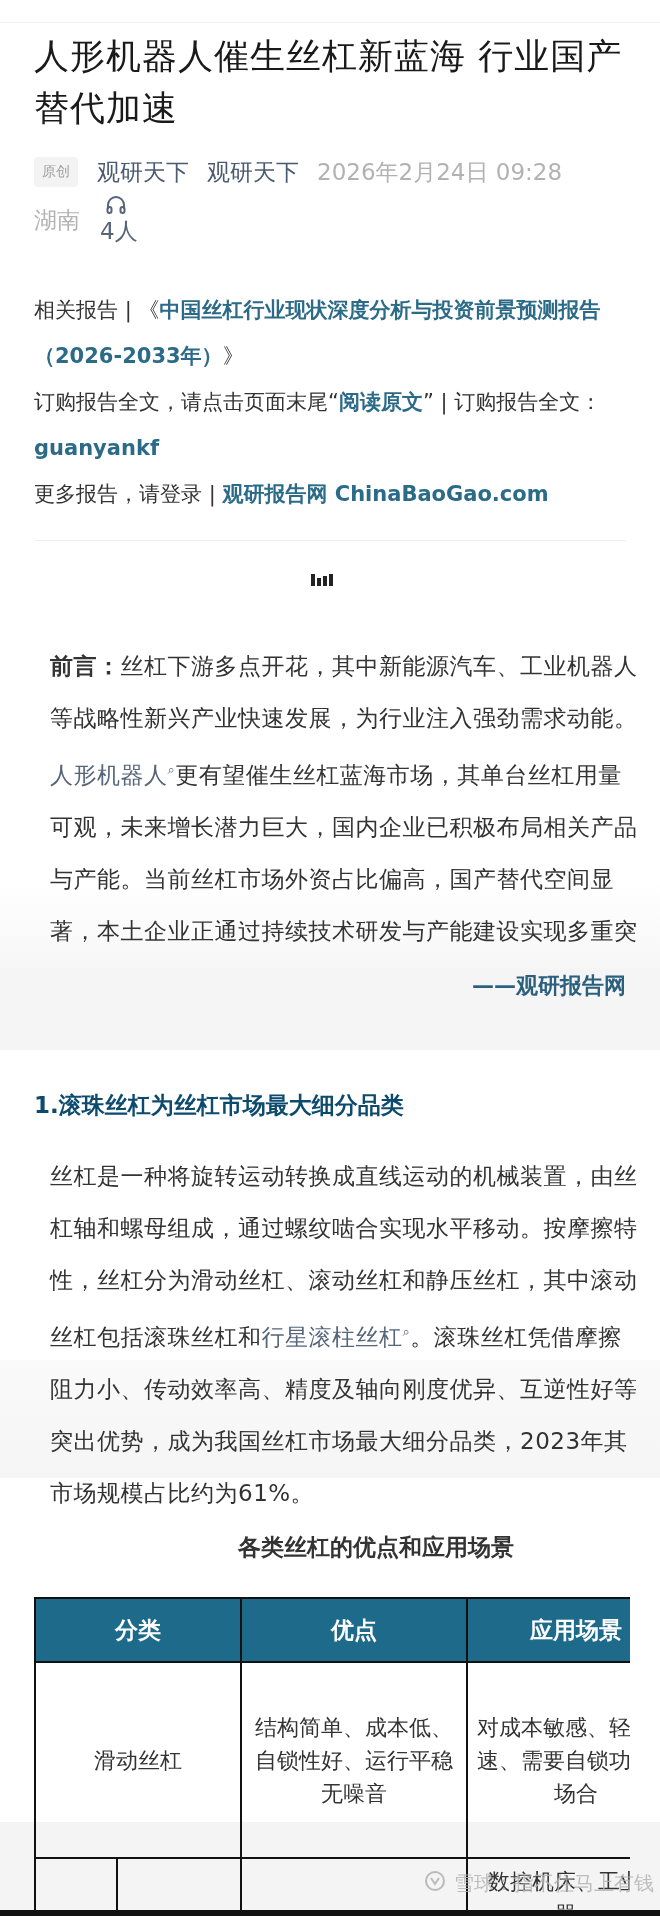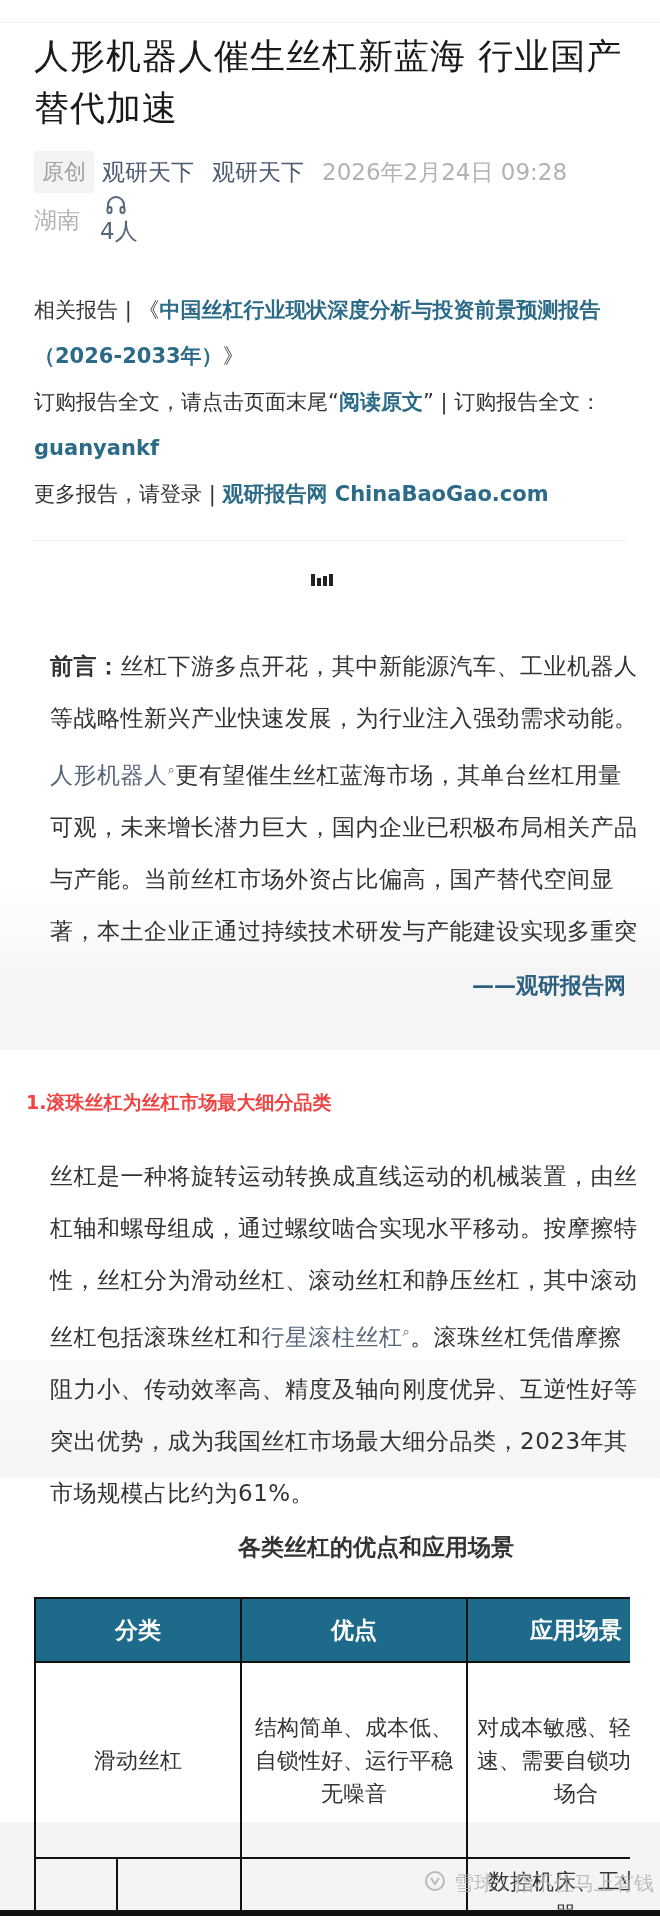--- a/index.html
+++ b/index.html
@@ -1,40 +1,40 @@
 <!DOCTYPE html>
 <html><head>
 <meta charset="utf-8">
 <style>
   html, body { margin:0; padding:0; }
   body { width:660px; height:1916px; overflow:hidden; background:#ffffff; position:relative;
          font-family:"DejaVu Sans","Liberation Sans",sans-serif; color:#333; }
   .topline { position:absolute; left:0; top:0; width:660px; height:22px; background:#fff; border-bottom:1px solid #f1f1f1; }
   .title { position:absolute; left:34px; top:30px; width:600px; font-size:35px; line-height:52px; color:#1a1a1a; margin:0; font-weight:normal; letter-spacing:1px; }
   .meta1 { position:absolute; left:34px; top:152px; height:40px; display:flex; align-items:center; font-size:23px; }
-  .badge { background:#f3f3f3; color:#a0a0a0; font-size:22px; padding:6px 8px; border-radius:3px; margin-right:8px;text-align:right; }
+  .badge { background:#f3f3f3; color:#a0a0a0; font-size:14px; padding:6px 8px; border-radius:3px; margin-right:19px;text-align:right; }
   .author { color:#576b95; color:#4a5a70; margin-right:18px; }
   .date { color:#b2b2b2; }
   .meta2 { position:absolute; left:34px; top:200px; height:40px; display:flex; align-items:center; font-size:23px; }
   .region { color:#b2b2b2; margin-right:20px; }
   .listen { color:#56657a; display:flex; align-items:center;flex-direction:column; }
   .listen svg { margin-right:6px; }
   .related { position:absolute; left:34px; top:287px; width:596px; font-size:21px; line-height:46px; color:#333; }
   .link { color:#2b6b88; font-weight:bold; }
   .divider { position:absolute; left:34px; top:540px; width:592px; height:1px; background:#efefef; }
   .bars-icon { position:absolute; left:311px; top:572px; display:flex; align-items:flex-end; gap:2px; height:14px; }
   .bars-icon span { display:block; width:4px; background:#222; }
   .para { position:absolute; left:34px; width:594px; font-size:23px; line-height:52px; color:#333; letter-spacing:0.5px; margin:16px; }
   .para b { color:#333; }
   .kw { color:#56657a; }
   .kw sup { font-size:13px; color:#56657a; }
   .grayband1 { position:absolute; left:0; top:968px; width:660px; height:82px; background:#f5f5f6; }
   .grayband0 { position:absolute; left:0; top:880px; width:660px; height:88px; background:linear-gradient(#ffffff,#f7f7f8); }
   .quote { position:absolute; right:34px; top:965px; text-align:right; font-size:22px; line-height:42px; color:#2b5f7e; font-weight:bold; }
-  .h2 { position:absolute; left:26px; top:1090px; font-size:19px; font-weight:bold; color:#ef4444; margin:0; }
+  .h2 { position:absolute; left:34px; top:1090px; font-size:23px; font-weight:bold; color:#0c4a6e; margin:0; }
   .grayband2 { position:absolute; left:0; top:1360px; width:660px; height:118px; background:linear-gradient(#fafafa,#f5f5f6); }
   .table-title { position:absolute; left:0; top:1532px; width:660px; text-align:center; font-size:23px; font-weight:bold; color:#333;padding-left:46px; }
   .tbl-wrap { position:absolute; left:34px; top:1597px; width:596px; height:330px; overflow:hidden; }
   .tbl-wrap table { border-collapse:collapse; table-layout:fixed; width:650px; }
   .tbl-wrap th { background:#1e6a8a; color:#fff; font-size:23px; font-weight:bold; height:60px; border:2px solid #111; }
   .tbl-wrap td { border:2px solid #111; font-size:22px; line-height:33px; text-align:center; color:#333; vertical-align:middle; background:transparent; }
   .row-gray { position:absolute; left:0; top:1822px; width:660px; height:94px; background:#f4f4f5; }
   .bottom-bar { position:absolute; left:0; top:1910px; width:660px; height:6px; background:#111; }
   .watermark { position:absolute; left:424px; top:1870px; font-size:20px; color:rgba(180,180,180,0.85); display:flex; gap:8px; }
 </style>

